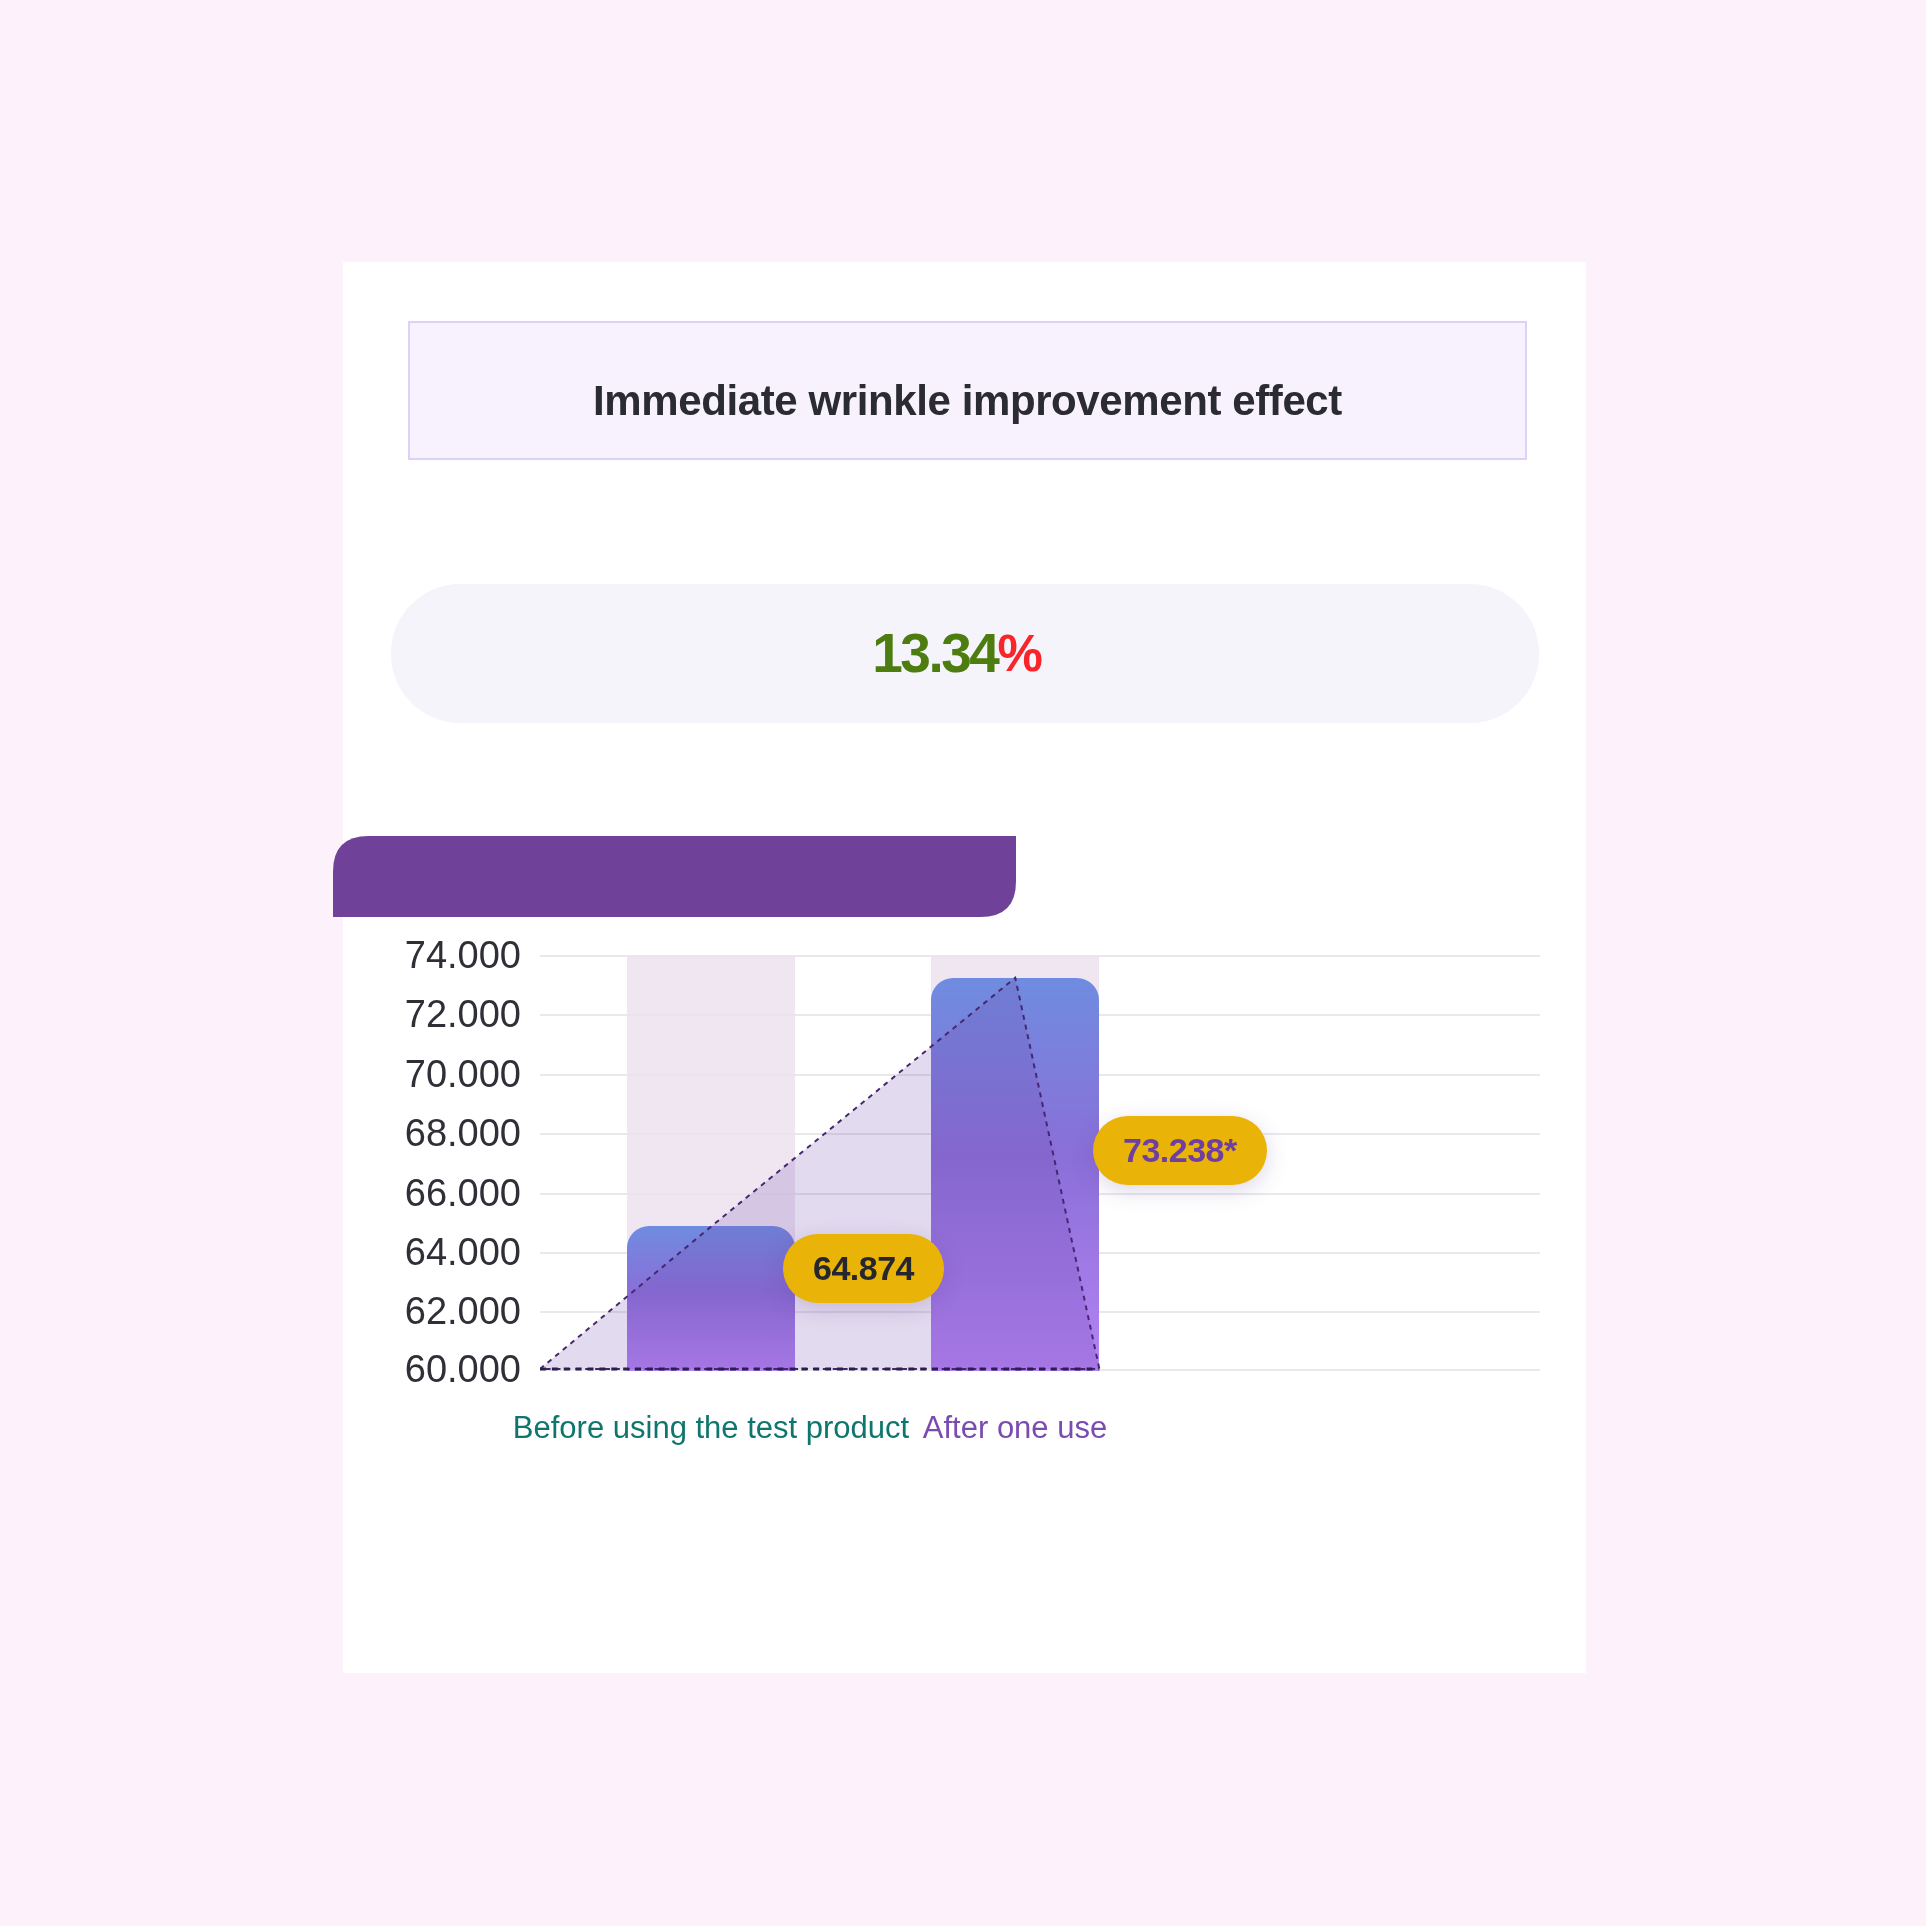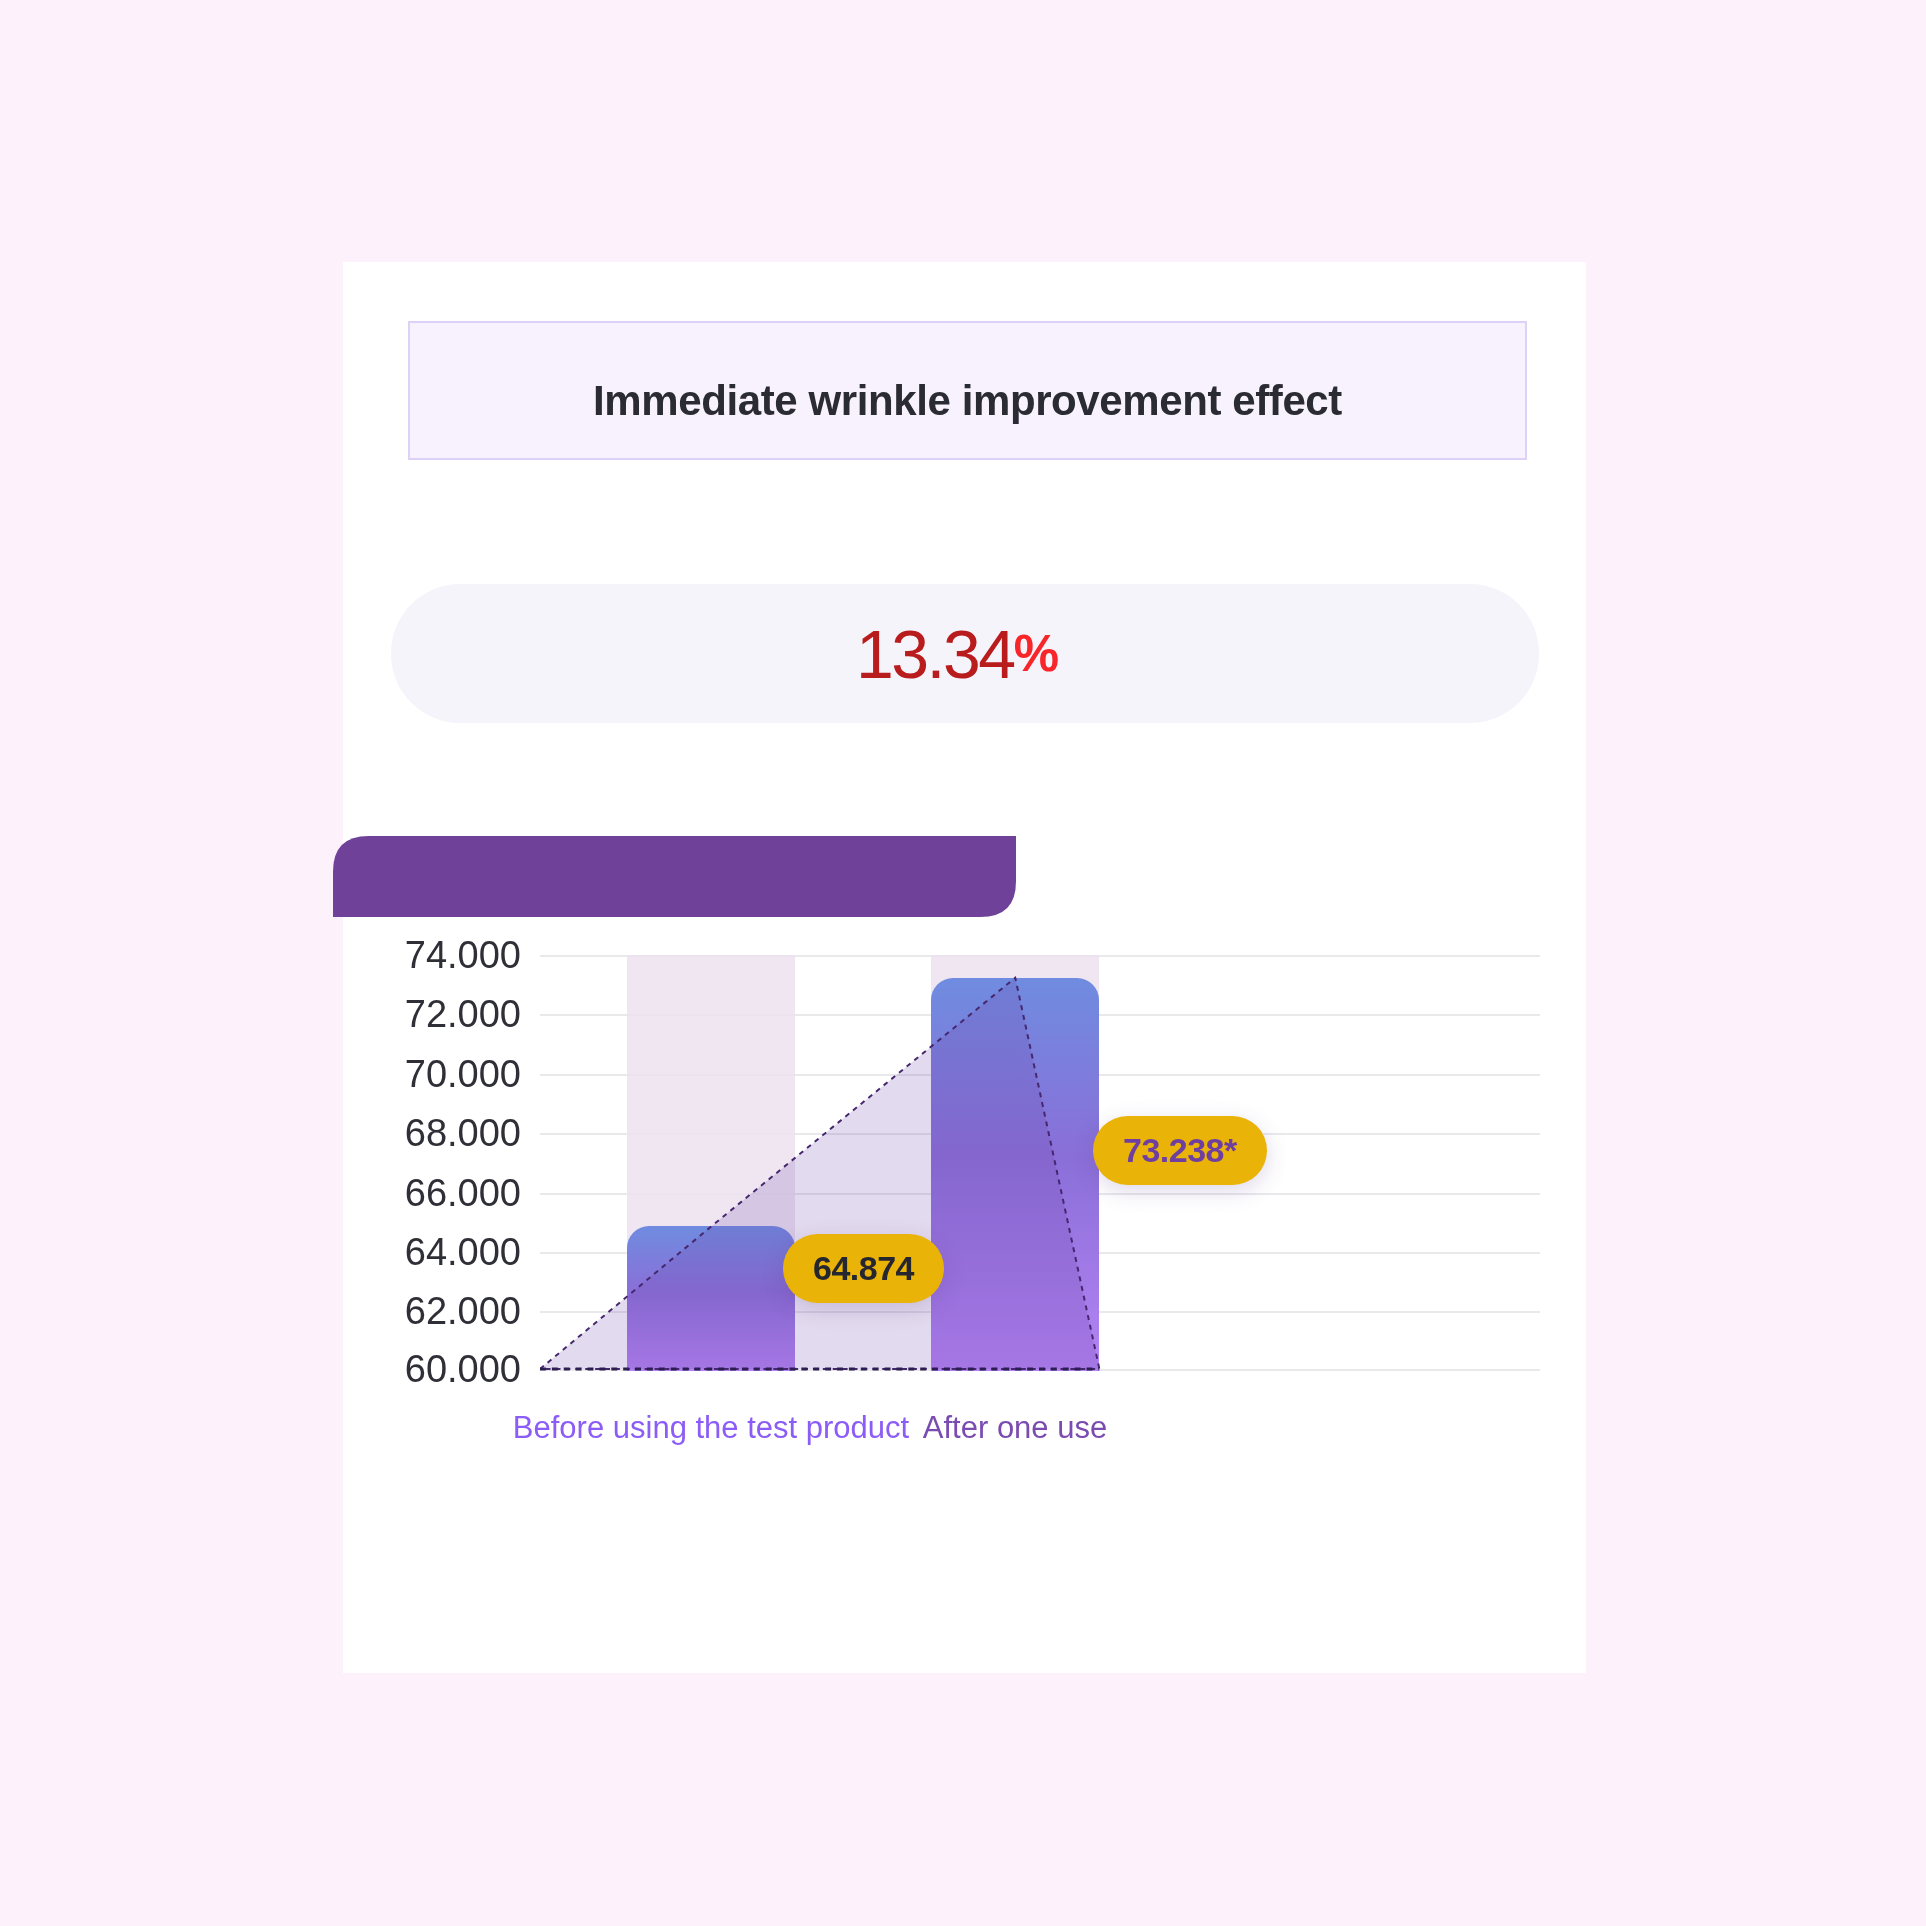--- a/index.html
+++ b/index.html
@@ -60,23 +60,23 @@
     width: 1148px;
     height: 139px;
     background: #f5f4fb;
     border-radius: 69px;
     display: flex;
     align-items: center;
     justify-content: center;
     gap: 0px;
   }
   .stat-value {
-    font-size: 68px;
-    font-weight: normal;
-    color: #b91c1c;
+    font-size: 55px;
+    font-weight: bold;
+    color: #4d7c0f;
     letter-spacing: -2.5px;
     line-height: 1;
   }
   .stat-pct {
     font-size: 51px;
     font-weight: bold;
     color: #f8262a;
     letter-spacing: -1px;
     line-height: 1;
     margin-right: 16px;
@@ -184,21 +184,21 @@
   .pill-dark { color: #26262e; }
   .pill-purple { color: #6e3fa0; }
 
   
   .xlabel {
     position: absolute;
     font-size: 31px;
     white-space: nowrap;
     transform: translateX(-50%);
   }
-  .xlabel-dark { color: #8b5cf6; }
+  .xlabel-dark { color: #0f766e; }
   .xlabel-purple { color: #7a4bb0; }
 </style>
 </head>
 <body>
 
 <div class="page">
 
   <div class="card">
 
     <div class="title-box">

